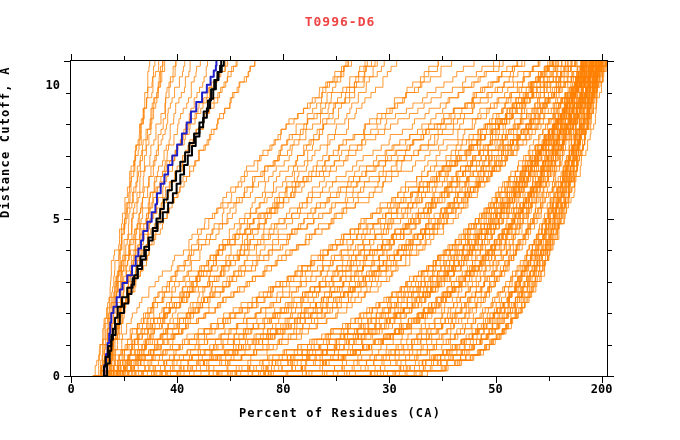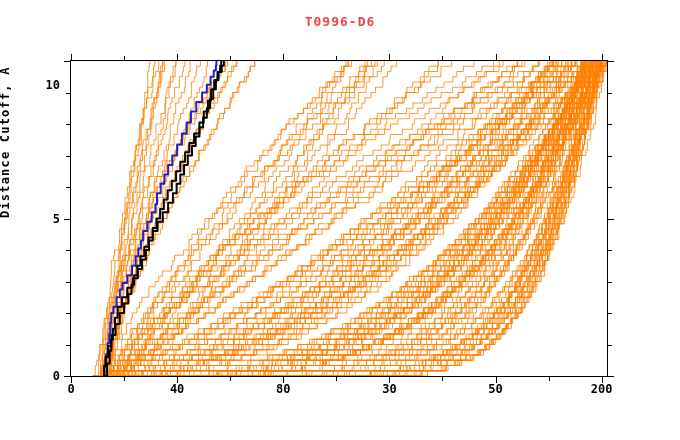--- a/index.html
+++ b/index.html
@@ -292,14 +292,15 @@
         <div class="xlabel-txt" style="left: 0px;">0</div>
         <div class="xlabel-txt" style="left: 106.139px;">40</div>
         <div class="xlabel-txt" style="left: 212.277px;">80</div>
         <div class="xlabel-txt" style="left: 318.416px;">30</div>
         <div class="xlabel-txt" style="left: 424.554px;">50</div>
         <div class="xlabel-txt" style="left: 530.693px;">200</div>
       </div>
   </div>
 
   <div id="yaxis-title">Distance Cutoff, A</div>
+  <div id="xaxis-title">Percent of Residues (CA)</div>
 
 </div>
 
 </body></html>

